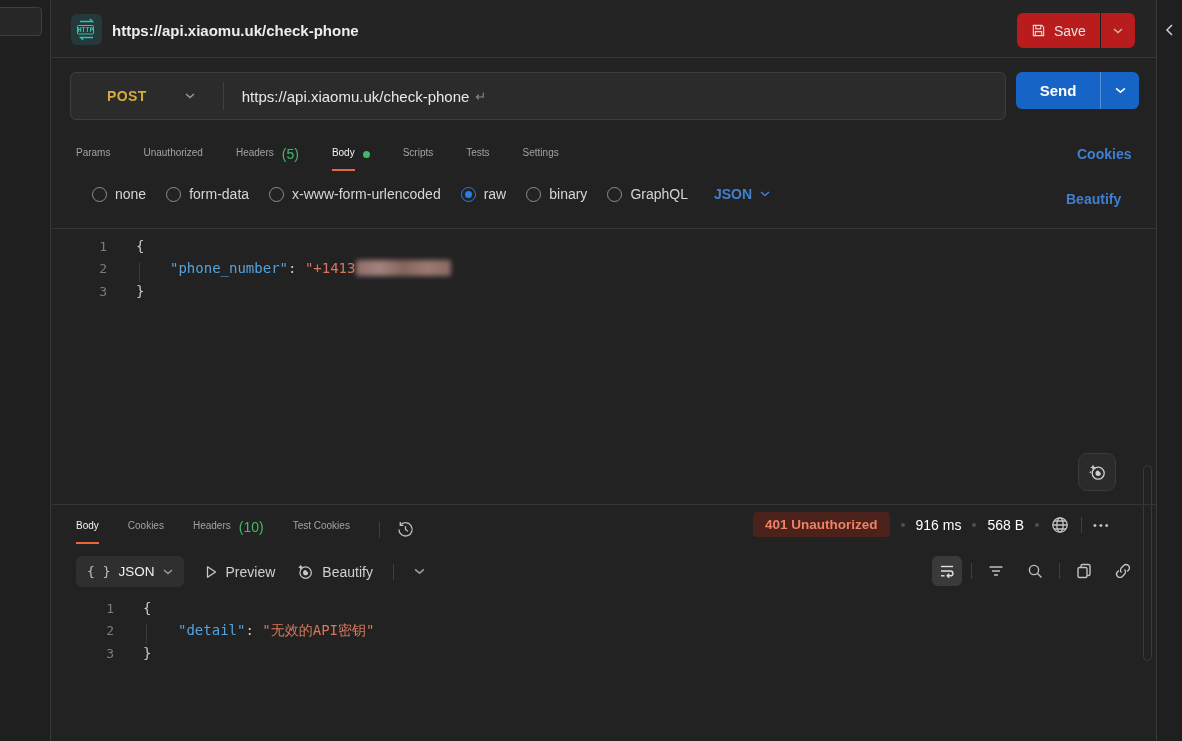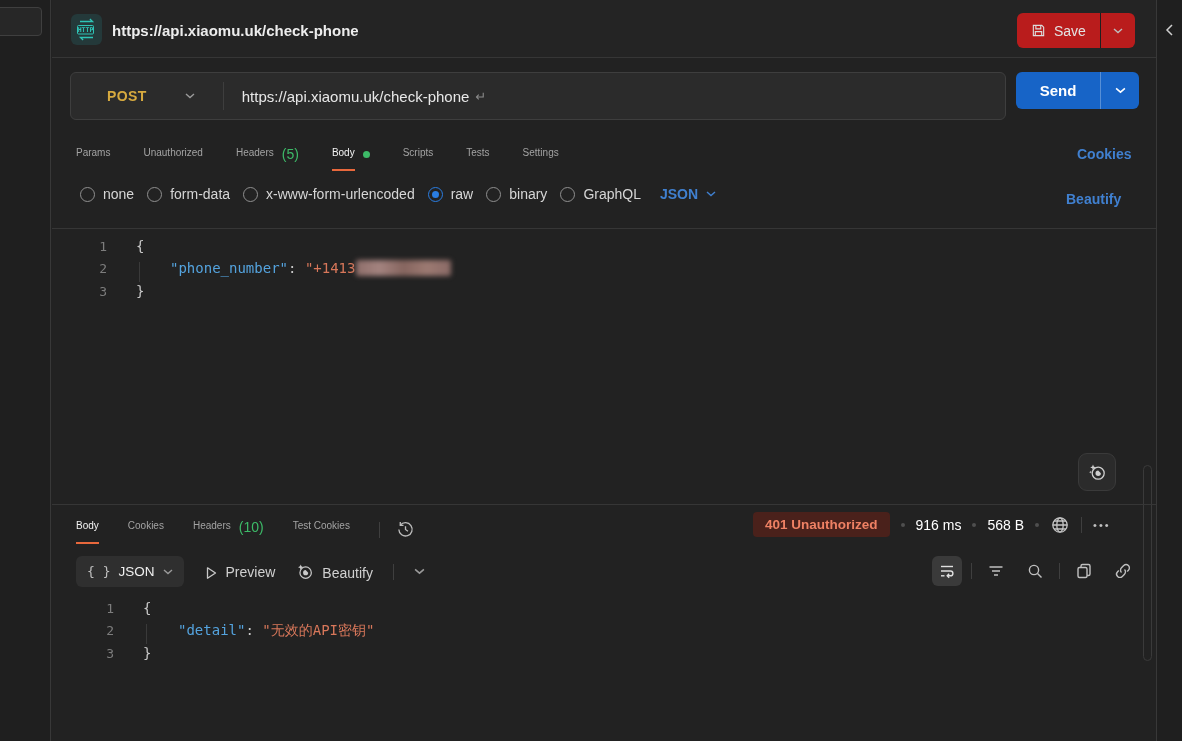--- a/index.html
+++ b/index.html
@@ -38,21 +38,21 @@
   .tab{display:flex;align-items:center;gap:8px;cursor:pointer}
   .tab-label{font-size:10px;color:#a3a3a3;padding:12px 0 11px 0;border-bottom:2px solid transparent}
   .tab.active .tab-label{color:#f2f2f2;border-bottom-color:#e8683c}
   .tab-count{font-size:14px;color:#3dba68;padding-top:1px}
   .green-dot{width:7px;height:7px;border-radius:50%;background:#3dba68;margin-top:2px}
   .link-blue{color:#4080d0;font-size:14px;font-weight:bold;cursor:pointer}
   .cookies-link{position:absolute;left:1077px;top:146px}
   .beautify-link{position:absolute;left:1066px;top:191px}
 
   
-  .radio-row{position:absolute;left:80px;top:186px;display:flex;align-items:center;gap:13px}
+  .radio-row{position:absolute;left:92px;top:186px;display:flex;align-items:center;gap:20px}
   .radio-item{display:flex;align-items:center;gap:8px;cursor:pointer}
   .radio{width:15px;height:15px;border-radius:50%;border:1.5px solid #8f8f8f;position:relative}
   .radio.sel{border-color:#2a7de1}
   .radio.sel::after{content:"";position:absolute;left:3px;top:3px;width:7px;height:7px;border-radius:50%;background:#2a7de1}
   .radio-label{font-size:14px;color:#d6d6d6}
   .json-select{display:flex;align-items:center;gap:8px;color:#4080d0;font-size:14px;font-weight:bold;cursor:pointer;margin-left:6px}
 
   .hr{position:absolute;left:52px;width:1104px;height:1px;background:#363636}
 
   
@@ -72,21 +72,21 @@
   .sep-dot{width:4px;height:4px;border-radius:50%;background:#4f4f4f}
   .meta-text{color:#ffffff;font-size:14px}
   .v-div{width:1px;height:16px;background:#3f3f3f}
   .ellipsis{color:#c0c0c0;font-size:11px;letter-spacing:2px;cursor:pointer}
 
   
   .resp-toolbar{position:absolute;left:76px;top:556px;display:flex;align-items:center;gap:20px}
   .format-btn{display:flex;align-items:center;gap:8px;height:31px;padding:0 11px;background:#2f2f2f;border-radius:6px;border:none;color:#e8e8e8;cursor:pointer}
   .format-braces{font-family:"DejaVu Sans Mono",monospace;font-size:13px;color:#c0c0c0}
   .format-label{font-size:13.5px;color:#f0f0f0;font-family:inherit}
-  .tool-item{display:flex;align-items:flex-end;gap:8px;color:#d0d0d0;font-size:14px;cursor:pointer}
+  .tool-item{display:flex;align-items:center;gap:8px;color:#d0d0d0;font-size:14px;cursor:pointer}
   .resp-tools-right{position:absolute;left:932px;top:556px;display:flex;align-items:center;gap:9px;color:#c0c0c0}
   .tool-icon{width:30px;height:30px;display:flex;align-items:center;justify-content:center;border-radius:6px;cursor:pointer}
   .tool-icon.active{background:#3a3a3a}
 
   .caret{display:inline-flex;color:#9a9a9a}
   .caret.blue{color:#4080d0}
 </style>
 </head>
 <body>
 

